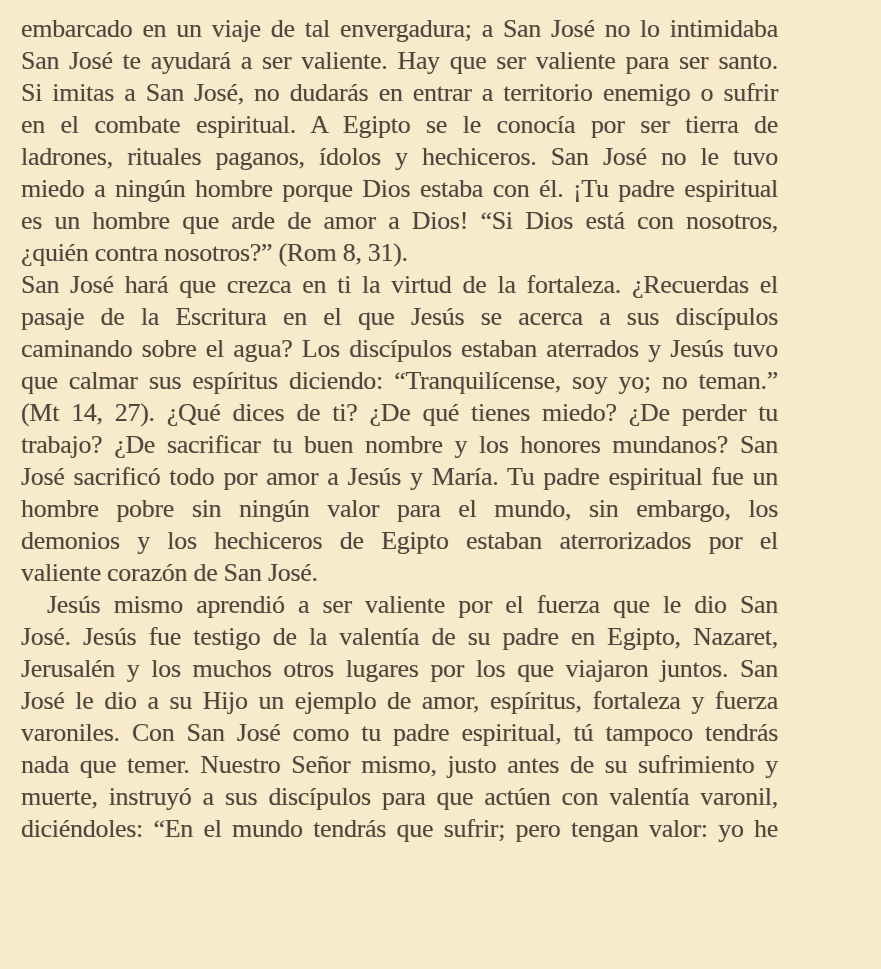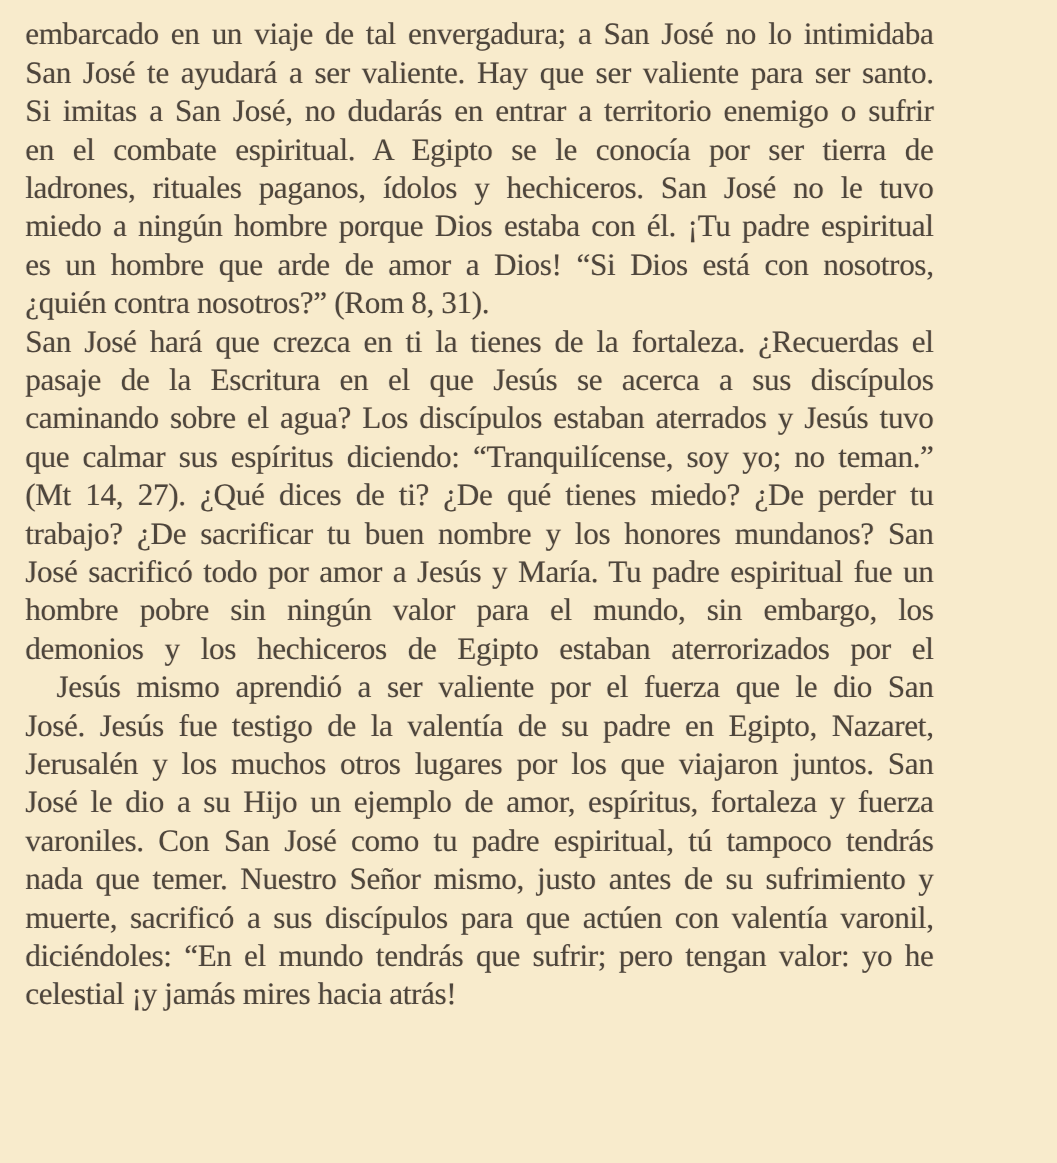--- a/index.html
+++ b/index.html
@@ -56,35 +56,35 @@
       <div class="para">
         <div class="line first">San José te ayudará a ser valiente. Hay que ser valiente para ser santo.</div>
         <div class="line">Si imitas a San José, no dudarás en entrar a territorio enemigo o sufrir</div>
         <div class="line">en el combate espiritual. A Egipto se le conocía por ser tierra de</div>
         <div class="line">ladrones, rituales paganos, ídolos y hechiceros. San José no le tuvo</div>
         <div class="line">miedo a ningún hombre porque Dios estaba con él. ¡Tu padre espiritual</div>
         <div class="line">es un hombre que arde de amor a Dios! “Si Dios está con nosotros,</div>
         <div class="line para-end">¿quién contra nosotros?” (Rom 8, 31).</div>
       </div>
       <div class="para">
-        <div class="line first">San José hará que crezca en ti la tienes de la fortaleza. ¿Recuerdas el</div>
+        <div class="line first">San José hará que crezca en ti la virtud de la fortaleza. ¿Recuerdas el</div>
         <div class="line">pasaje de la Escritura en el que Jesús se acerca a sus discípulos</div>
         <div class="line">caminando sobre el agua? Los discípulos estaban aterrados y Jesús tuvo</div>
         <div class="line">que calmar sus espíritus diciendo: “Tranquilícense, soy yo; no teman.”</div>
         <div class="line">(Mt 14, 27). ¿Qué dices de ti? ¿De qué tienes miedo? ¿De perder tu</div>
         <div class="line">trabajo? ¿De sacrificar tu buen nombre y los honores mundanos? San</div>
         <div class="line">José sacrificó todo por amor a Jesús y María. Tu padre espiritual fue un</div>
         <div class="line">hombre pobre sin ningún valor para el mundo, sin embargo, los</div>
         <div class="line">demonios y los hechiceros de Egipto estaban aterrorizados por el</div>
+        <div class="line para-end">valiente corazón de San José.</div>
       </div>
       <div class="para indented">
         <div class="line first">Jesús mismo aprendió a ser valiente por el fuerza que le dio San</div>
         <div class="line">José. Jesús fue testigo de la valentía de su padre en Egipto, Nazaret,</div>
         <div class="line">Jerusalén y los muchos otros lugares por los que viajaron juntos. San</div>
         <div class="line">José le dio a su Hijo un ejemplo de amor, espíritus, fortaleza y fuerza</div>
         <div class="line">varoniles. Con San José como tu padre espiritual, tú tampoco tendrás</div>
         <div class="line">nada que temer. Nuestro Señor mismo, justo antes de su sufrimiento y</div>
-        <div class="line">muerte, sacrificó a sus discípulos para que actúen con valentía varonil,</div>
+        <div class="line">muerte, instruyó a sus discípulos para que actúen con valentía varonil,</div>
         <div class="line">diciéndoles: “En el mundo tendrás que sufrir; pero tengan valor: yo he</div>
-        <div class="line para-end">celestial ¡y jamás mires hacia atrás!</div>
       </div>
     </div>
 </div>
 
 </body></html>

